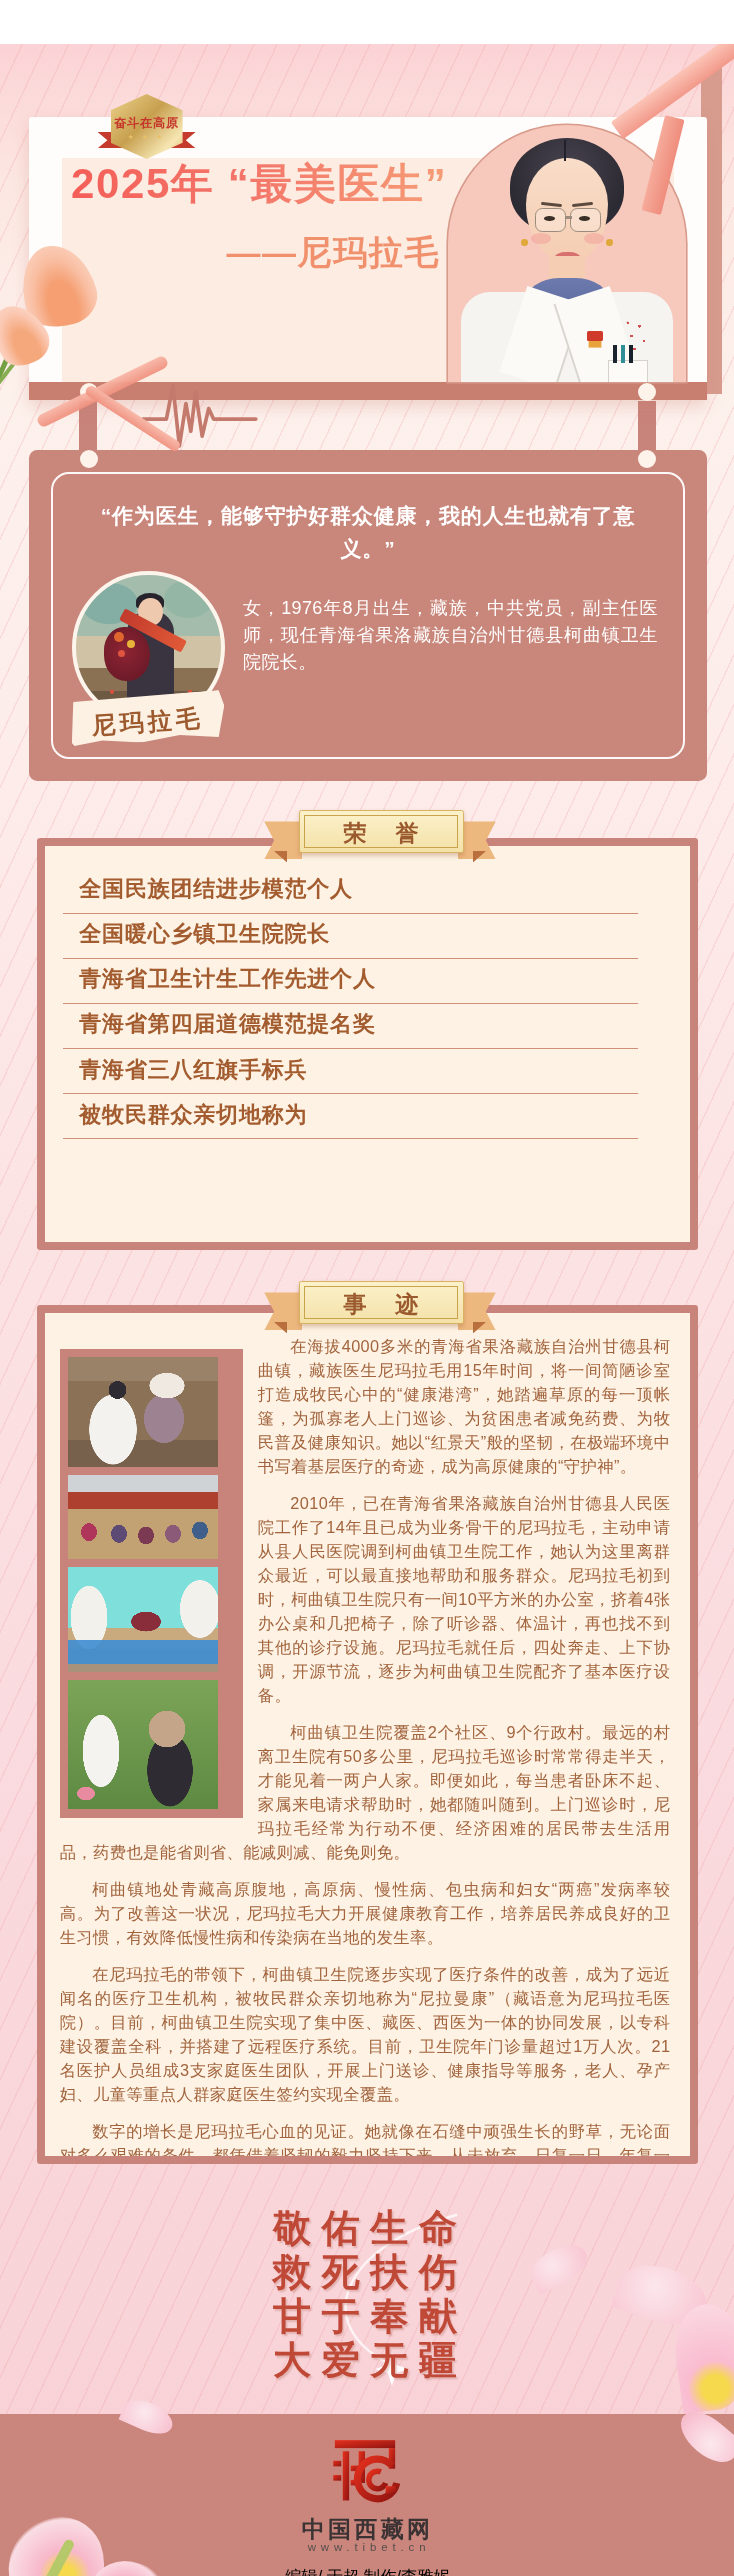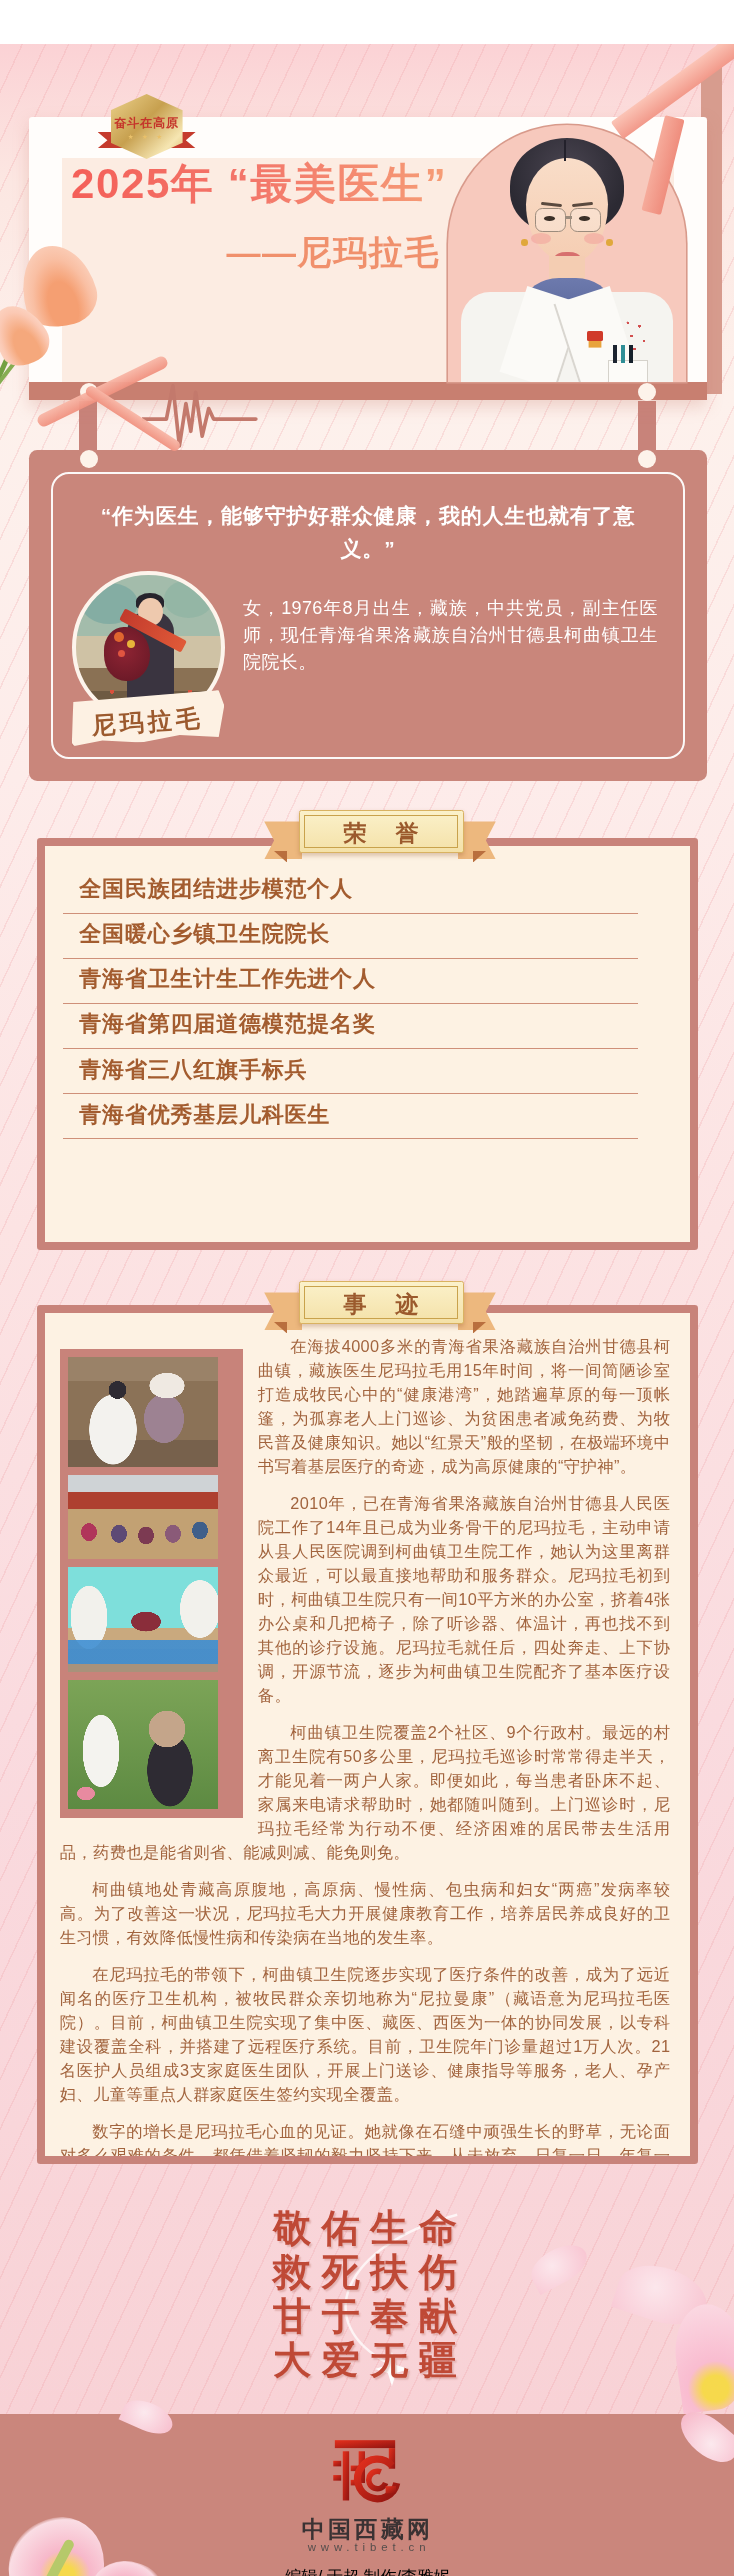--- a/index.html
+++ b/index.html
@@ -321,21 +321,21 @@
     </div>
   </div>
 
   <div class="abs panel honors-panel">
     <div class="honors-list">
       <div class="honor-item">全国民族团结进步模范个人</div>
       <div class="honor-item">全国暖心乡镇卫生院院长</div>
       <div class="honor-item">青海省卫生计生工作先进个人</div>
       <div class="honor-item">青海省第四届道德模范提名奖</div>
       <div class="honor-item">青海省三八红旗手标兵</div>
-      <div class="honor-item">青海省优秀基层儿科医生</div>
+      <div class="honor-item">被牧民群众亲切地称为</div>
     </div>
   </div>
 
   <div class="abs banner" style="left:274px;top:1237px;">
     <div class="tail l"></div>
     <div class="tail r"></div>
     <div class="fold l"></div>
     <div class="fold r"></div>
     <div class="plaque">
       <div class="plaque-label">事 迹</div>

